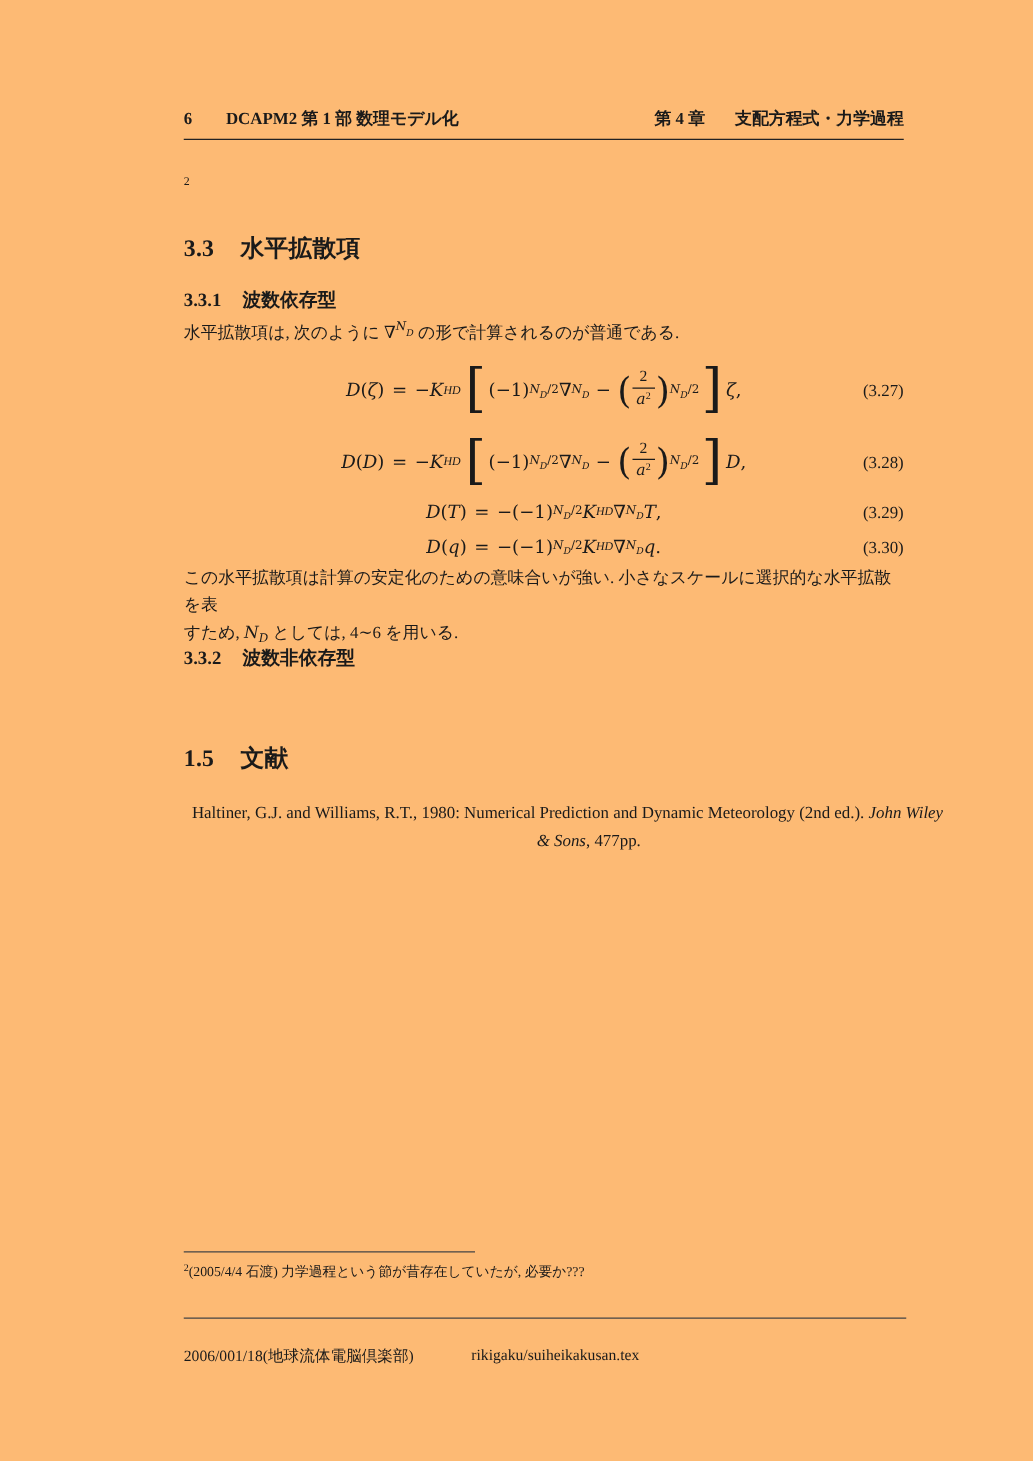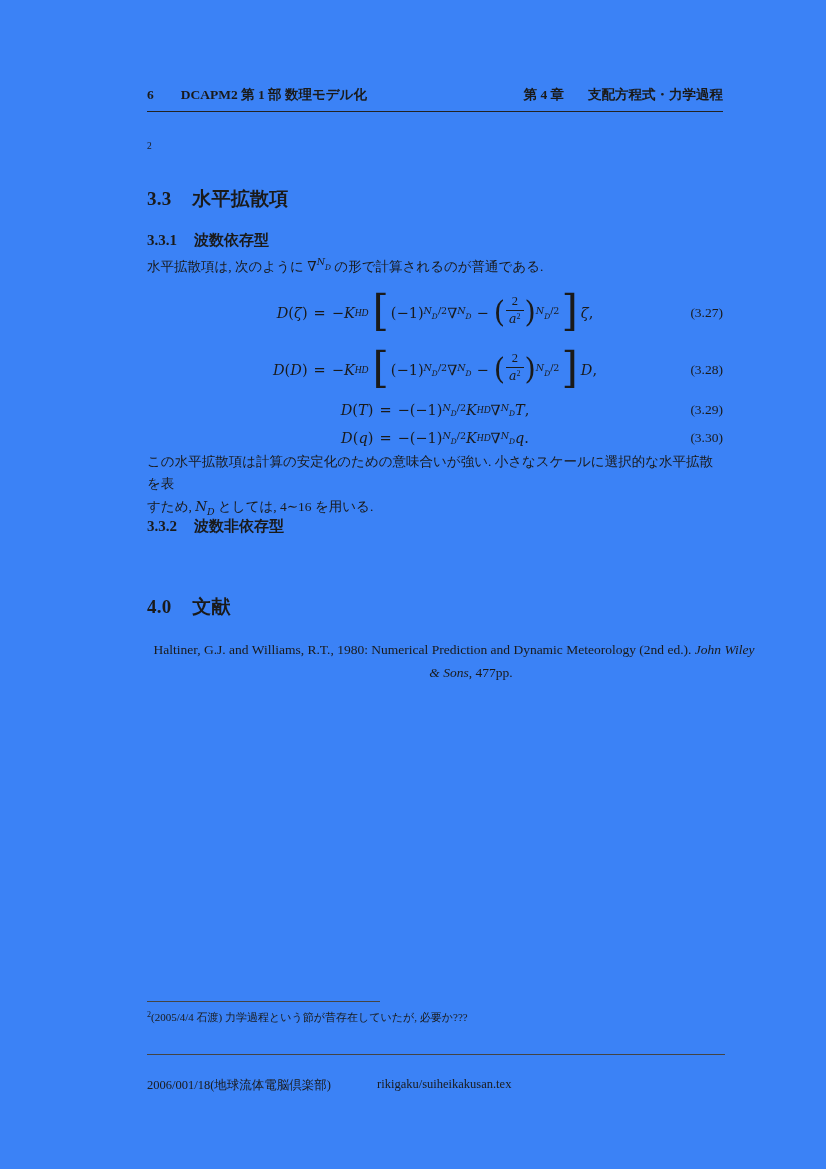--- a/index.html
+++ b/index.html
@@ -1,19 +1,19 @@
 <!DOCTYPE html>
 <html><head>
 <meta charset="utf-8">
 <style>
   html,body { margin:0; padding:0; background:#ffffff; }
   .page {
     position: relative;
     width: 826px; height: 1169px;
-    background: #3b82f6;
+    background: #fdba74;
     color: #1a1a1a;
     font-family: "Liberation Serif", "DejaVu Serif", serif;
     overflow: hidden;
   }
   
   .header {
     position: absolute; left: 147px; top: 86px; width: 576px;
     display: flex; justify-content: space-between; align-items: baseline;
     font-weight: bold; font-size: 13.5px;
     border-bottom: 1.2px solid #222; padding-bottom: 7px;
@@ -229,30 +229,30 @@
         <span class="mo">∇</span>
         <sup class="exp"><span class="mi">N</span><span class="ssub mi">D</span></sup>
         <span class="mi">q</span>
         <span class="mo">.</span>
     </span>
     <span class="eqno">(3.30)</span>
   </div>
 
   <div class="para para-discussion">
     <div>この水平拡散項は計算の安定化のための意味合いが強い. 小さなスケールに選択的な水平拡散を表</div>
-    <div><span>すため, </span><span class="imath"><span class="mi">N</span><sub class="msub">D</sub></span><span> としては, 4∼16 を用いる.</span></div>
+    <div><span>すため, </span><span class="imath"><span class="mi">N</span><sub class="msub">D</sub></span><span> としては, 4∼6 を用いる.</span></div>
   </div>
 
   <div class="subsec subsec-332">
     <span class="sec-num">3.3.2</span><span>波数非依存型</span>
   </div>
 
 
   <div class="sec sec-34">
-    <span class="sec-num">4.0</span><span>文献</span>
+    <span class="sec-num">1.5</span><span>文献</span>
   </div>
 
   <div class="ref">
     <span>Haltiner, G.J. and Williams, R.T., 1980: Numerical Prediction and Dynamic Meteorology (2nd ed.). </span><span class="it">John Wiley &amp; Sons</span><span>, 477pp.</span>
   </div>
 
   <div class="footnotes">
     <div class="fn-rule"></div>
     <div><sup class="fn-marker">2</sup><span>(2005/4/4 石渡) 力学過程という節が昔存在していたが, 必要か???</span></div>
   </div>

